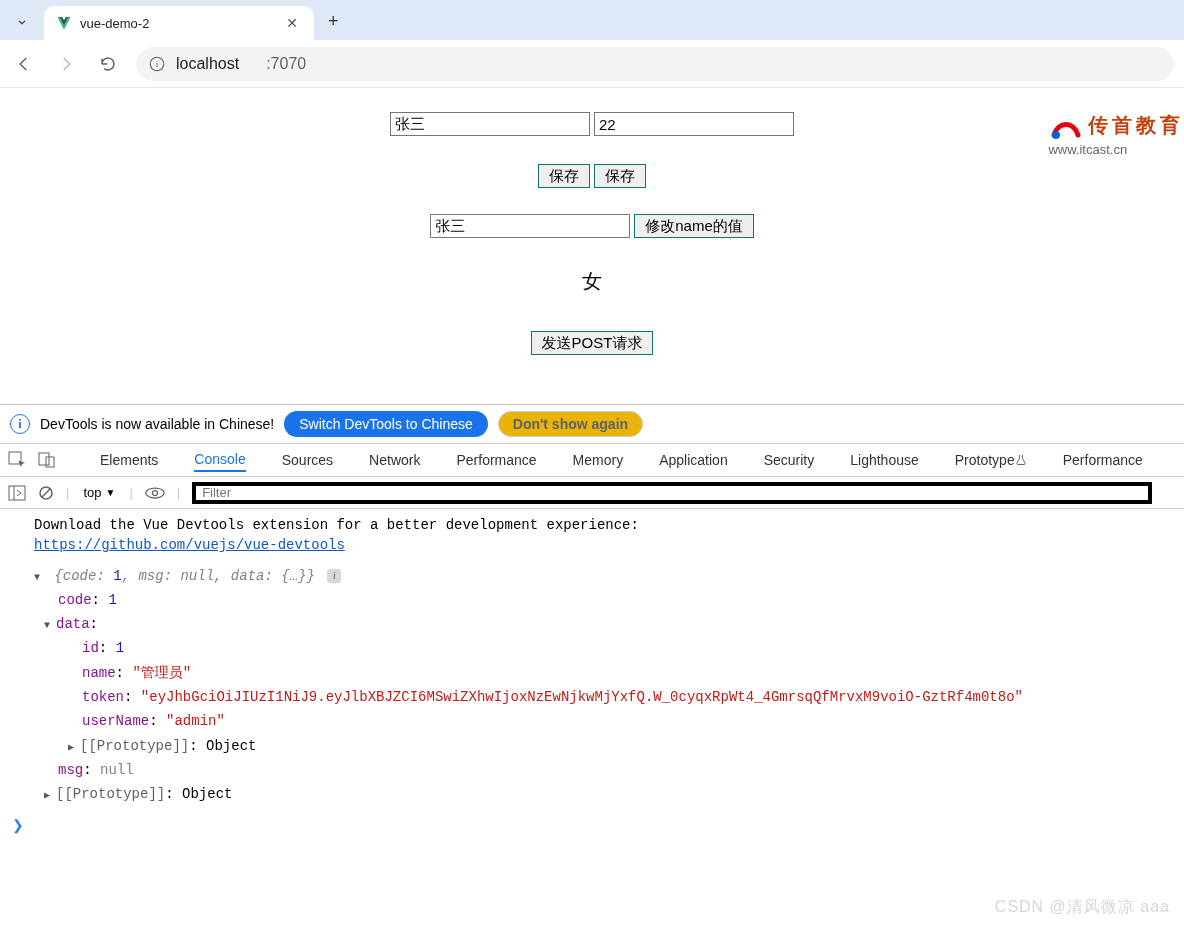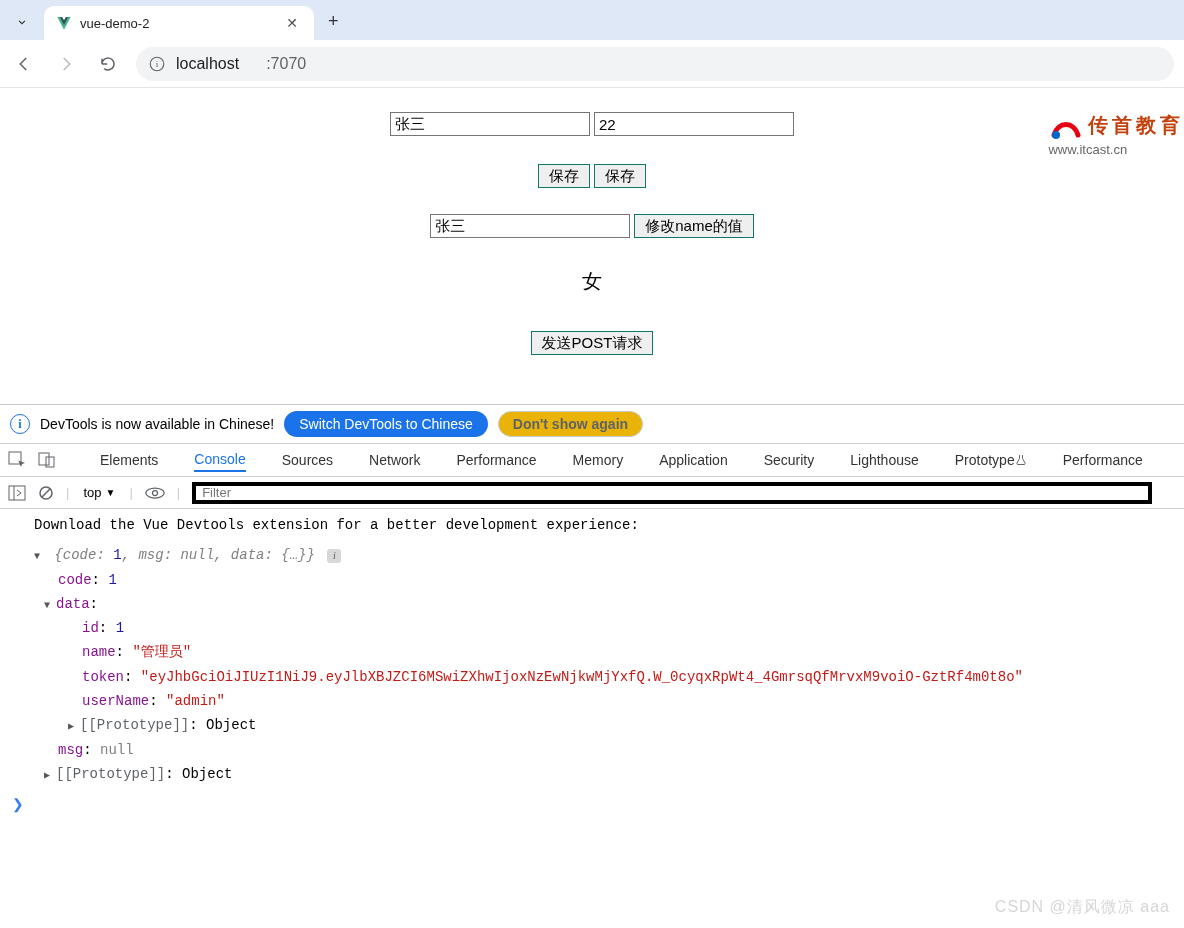--- a/index.html
+++ b/index.html
@@ -208,20 +208,21 @@
       <ellipse cx="12" cy="8" rx="11" ry="6" fill="none" stroke="#5f6368" stroke-width="1.5"></ellipse>
       <circle cx="12" cy="8" r="3" fill="none" stroke="#5f6368" stroke-width="1.5"></circle>
     </svg>
   <span style="color:#cacdd1">|</span>
   <input class="filter-in" placeholder="Filter" style="">
 </div>
 
 <div class="console">
   <div>
     <span>Download the Vue Devtools extension for a better development experience:</span><br>
+    <a href="#">https://github.com/vuejs/vue-devtools</a>
   </div>
   <div style="height:8px"></div>
   <div class="obj-line">
     <span class="tog">▼</span>
     <span class="obj-gray"><span>{code: </span><span class="num" style="font-style:normal">1</span><span>, msg: </span><span>null</span><span>, data: </span><span>{…}</span><span>}</span></span>
     <span class="info-badge">i</span>
   </div>
   <div class="obj-line indent1"><span class="k">code</span>: <span class="num">1</span></div>
   <div class="obj-line indent1" style="margin-left:-12px; padding-left:36px;"><span class="tog" style="margin-left:-14px">▼</span><span class="k">data</span>:</div>
   <div class="obj-line indent2"><span class="k">id</span>: <span class="num">1</span></div>

